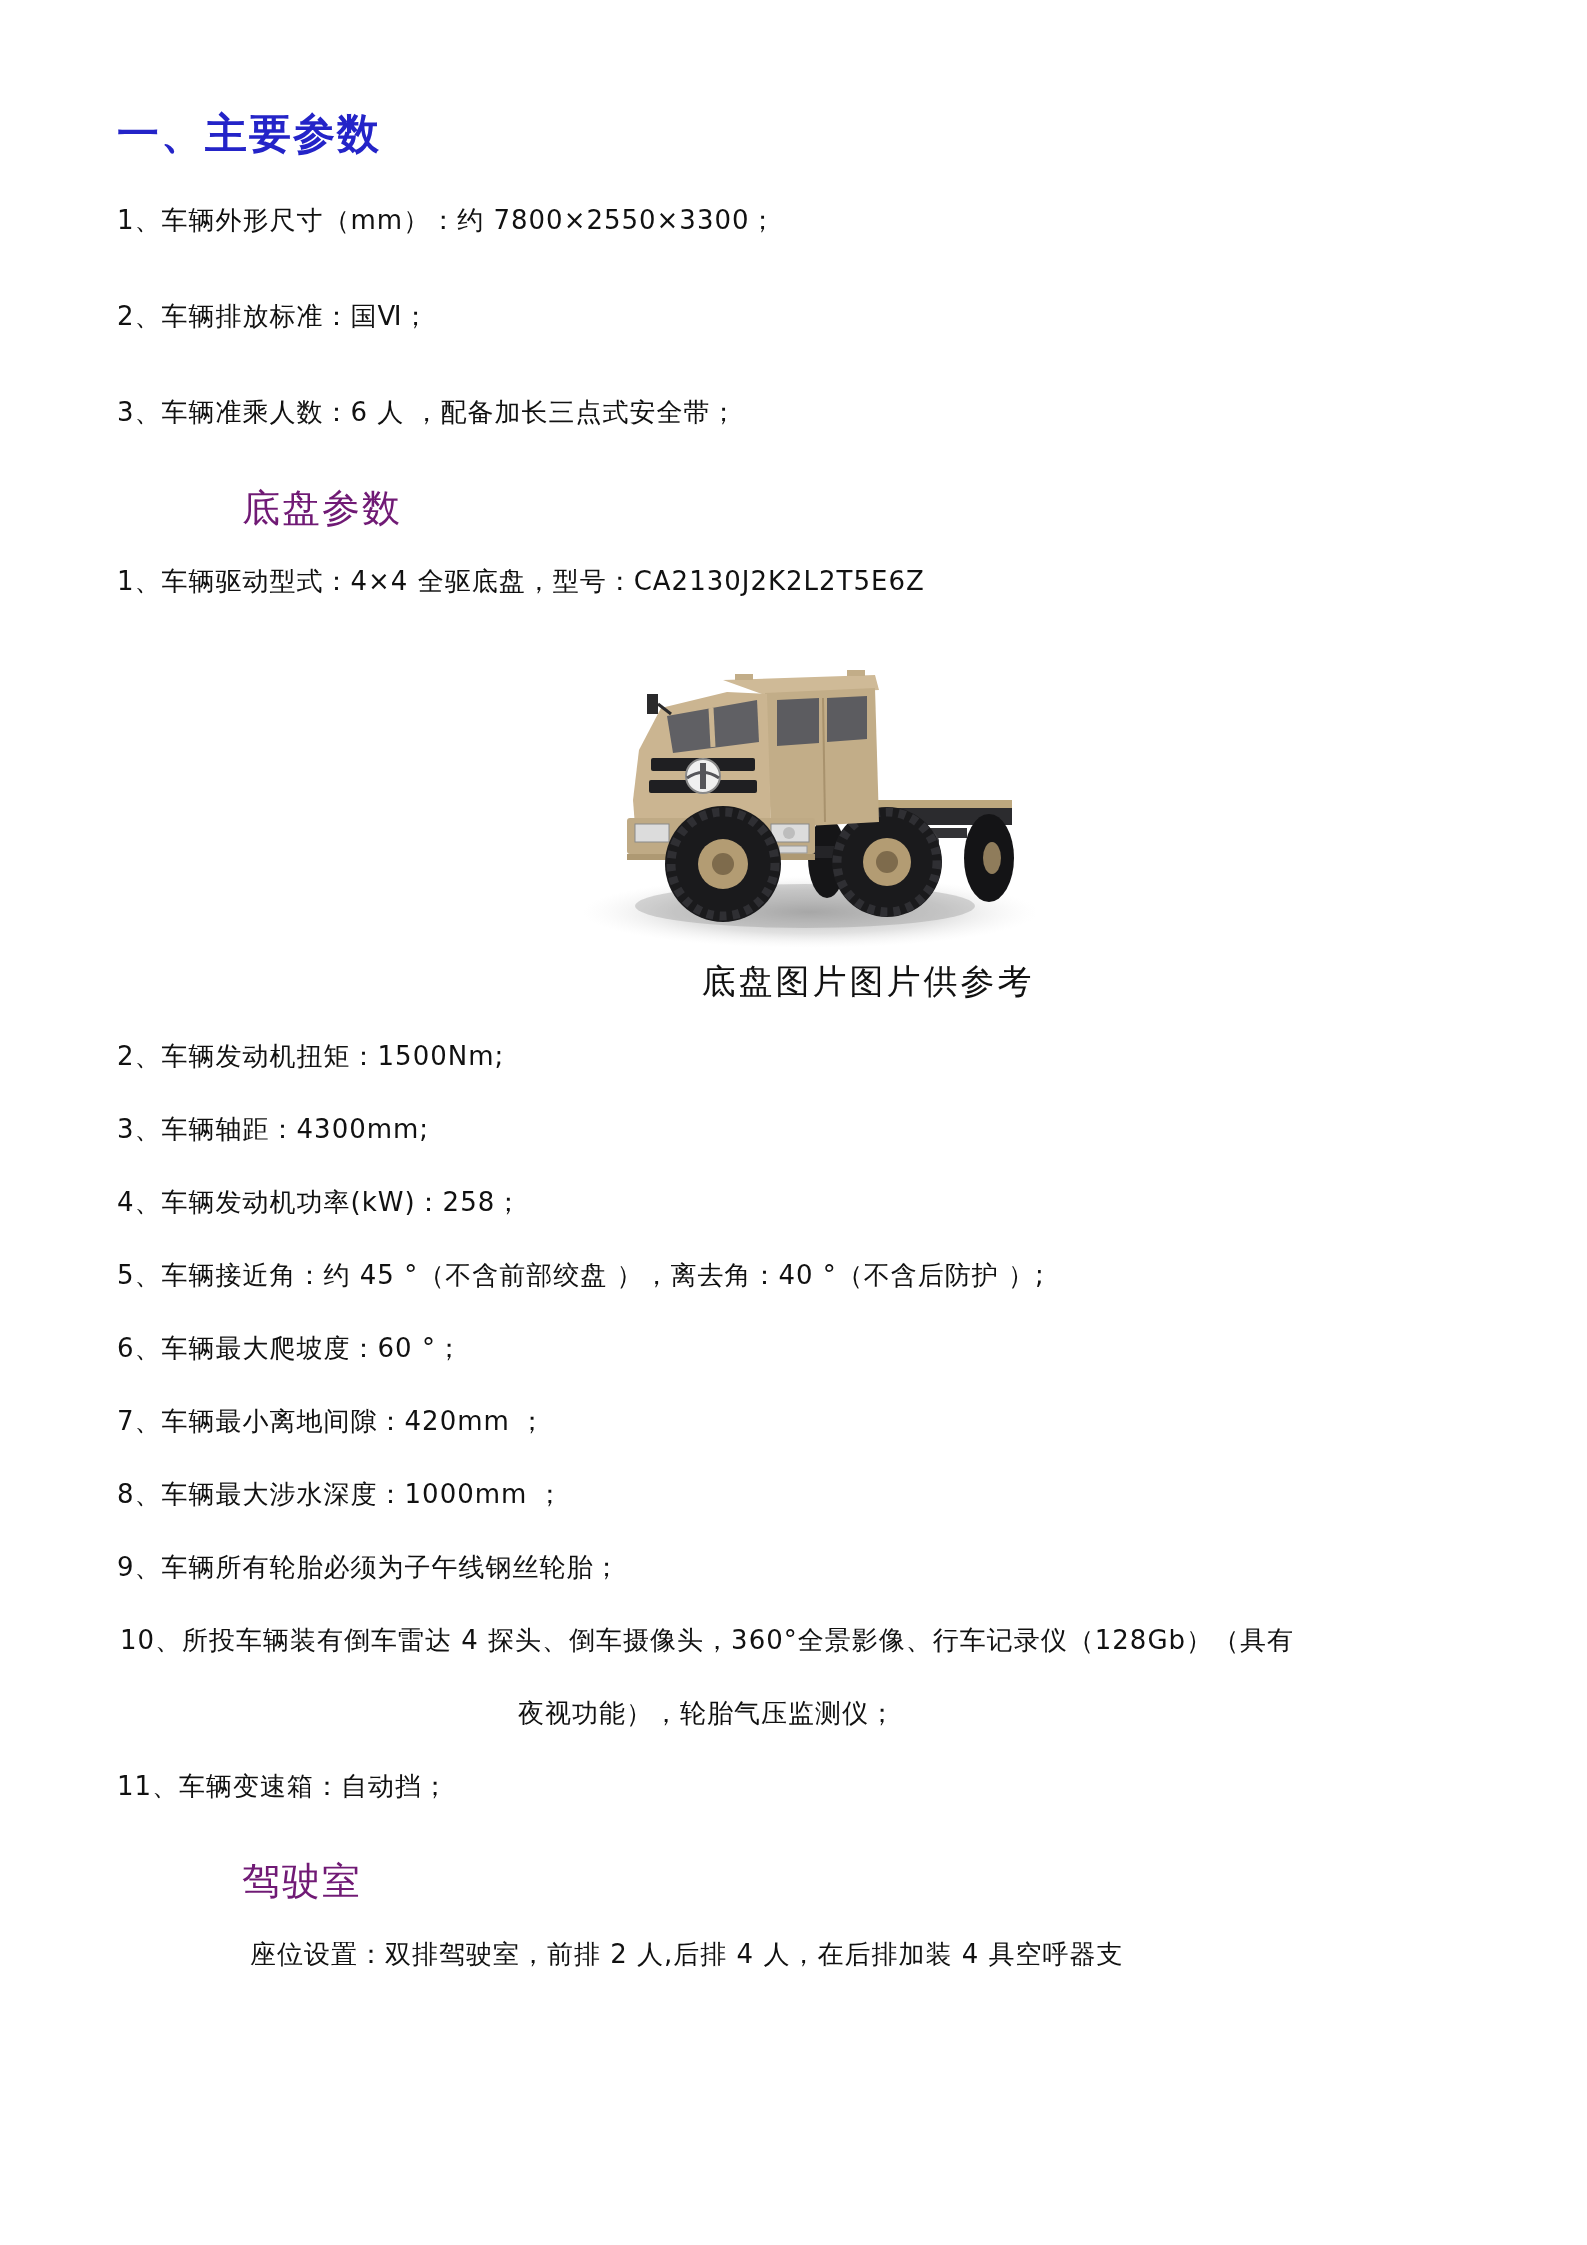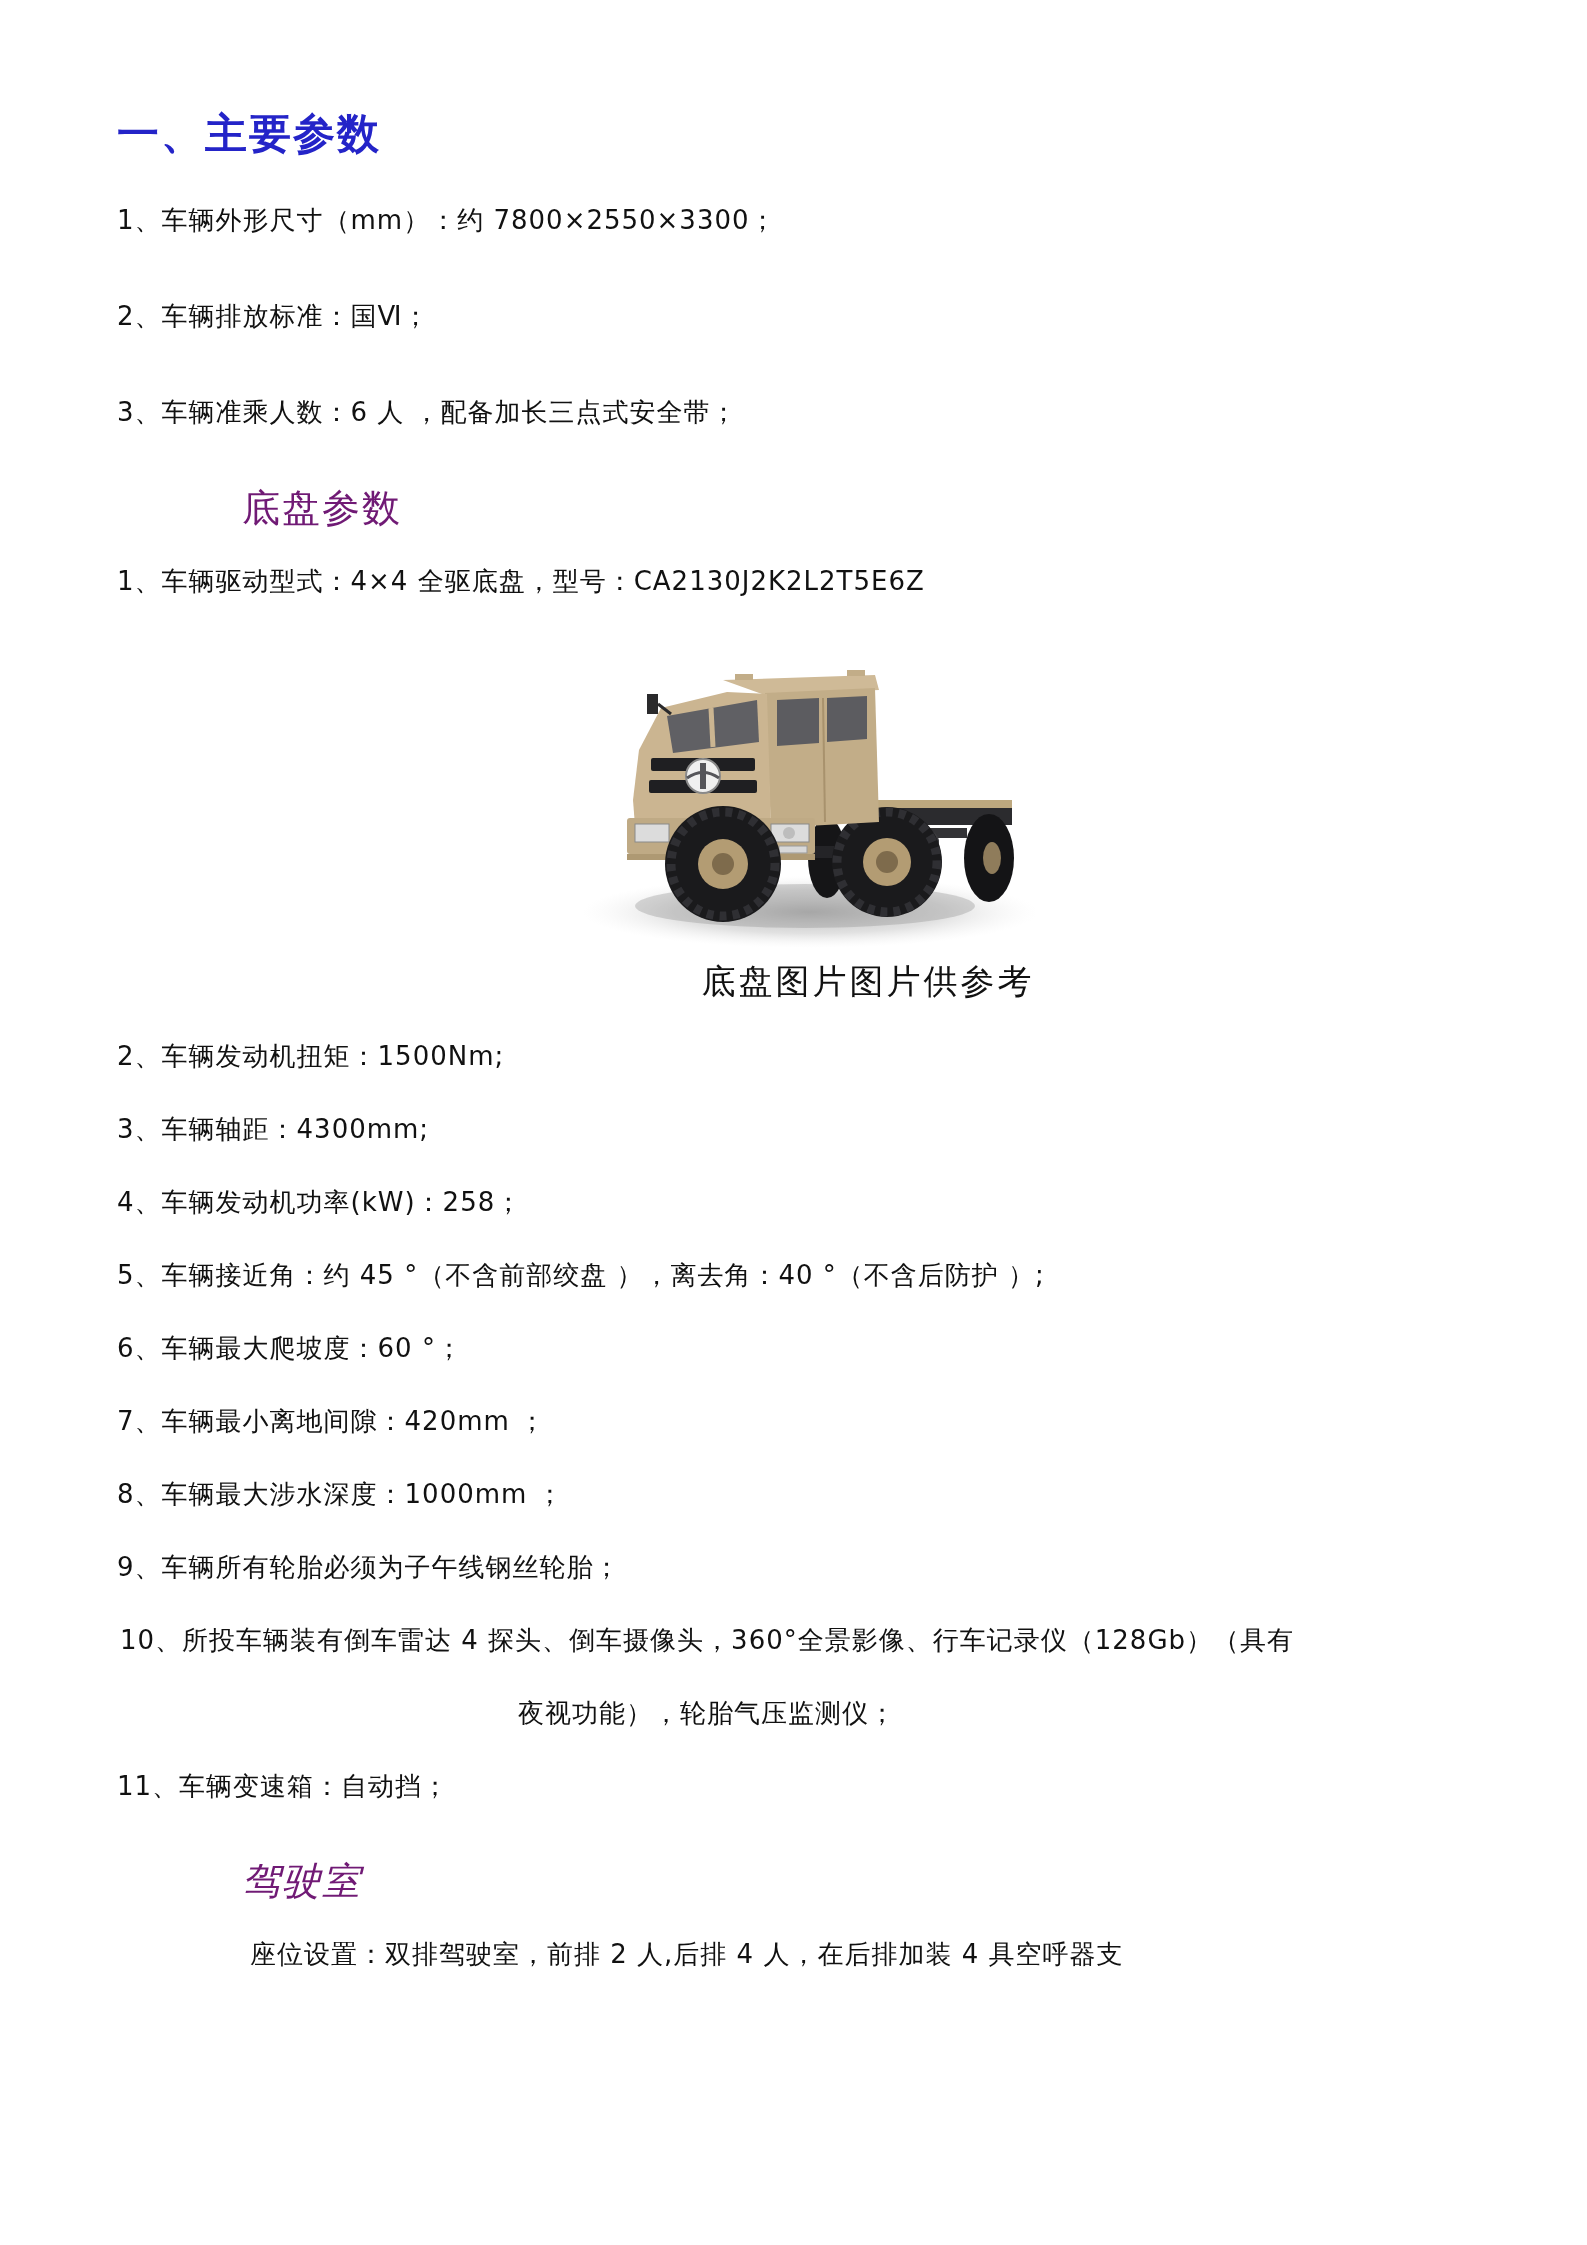--- a/index.html
+++ b/index.html
@@ -53,21 +53,21 @@
     line-height:46px;
     margin:8px 0 16px 0;
     text-align:right;
     letter-spacing:3px;
     white-space:nowrap;
   }
   .p-final{
     padding-left:133px;
     white-space:nowrap;
   }
-  .gap-sub2{margin-top:22px;font-style:italic;}
+  .gap-sub2{margin-top:22px;}
 </style>
 </head>
 <body>
 
 <div class="page">
 
   <h1 class="h1">一、主要参数</h1>
 
   <p class="p p-intro">1、车辆外形尺寸（mm）：约 7800×2550×3300；</p>
   <p class="p p-intro">2、车辆排放标准：国Ⅵ；</p>

